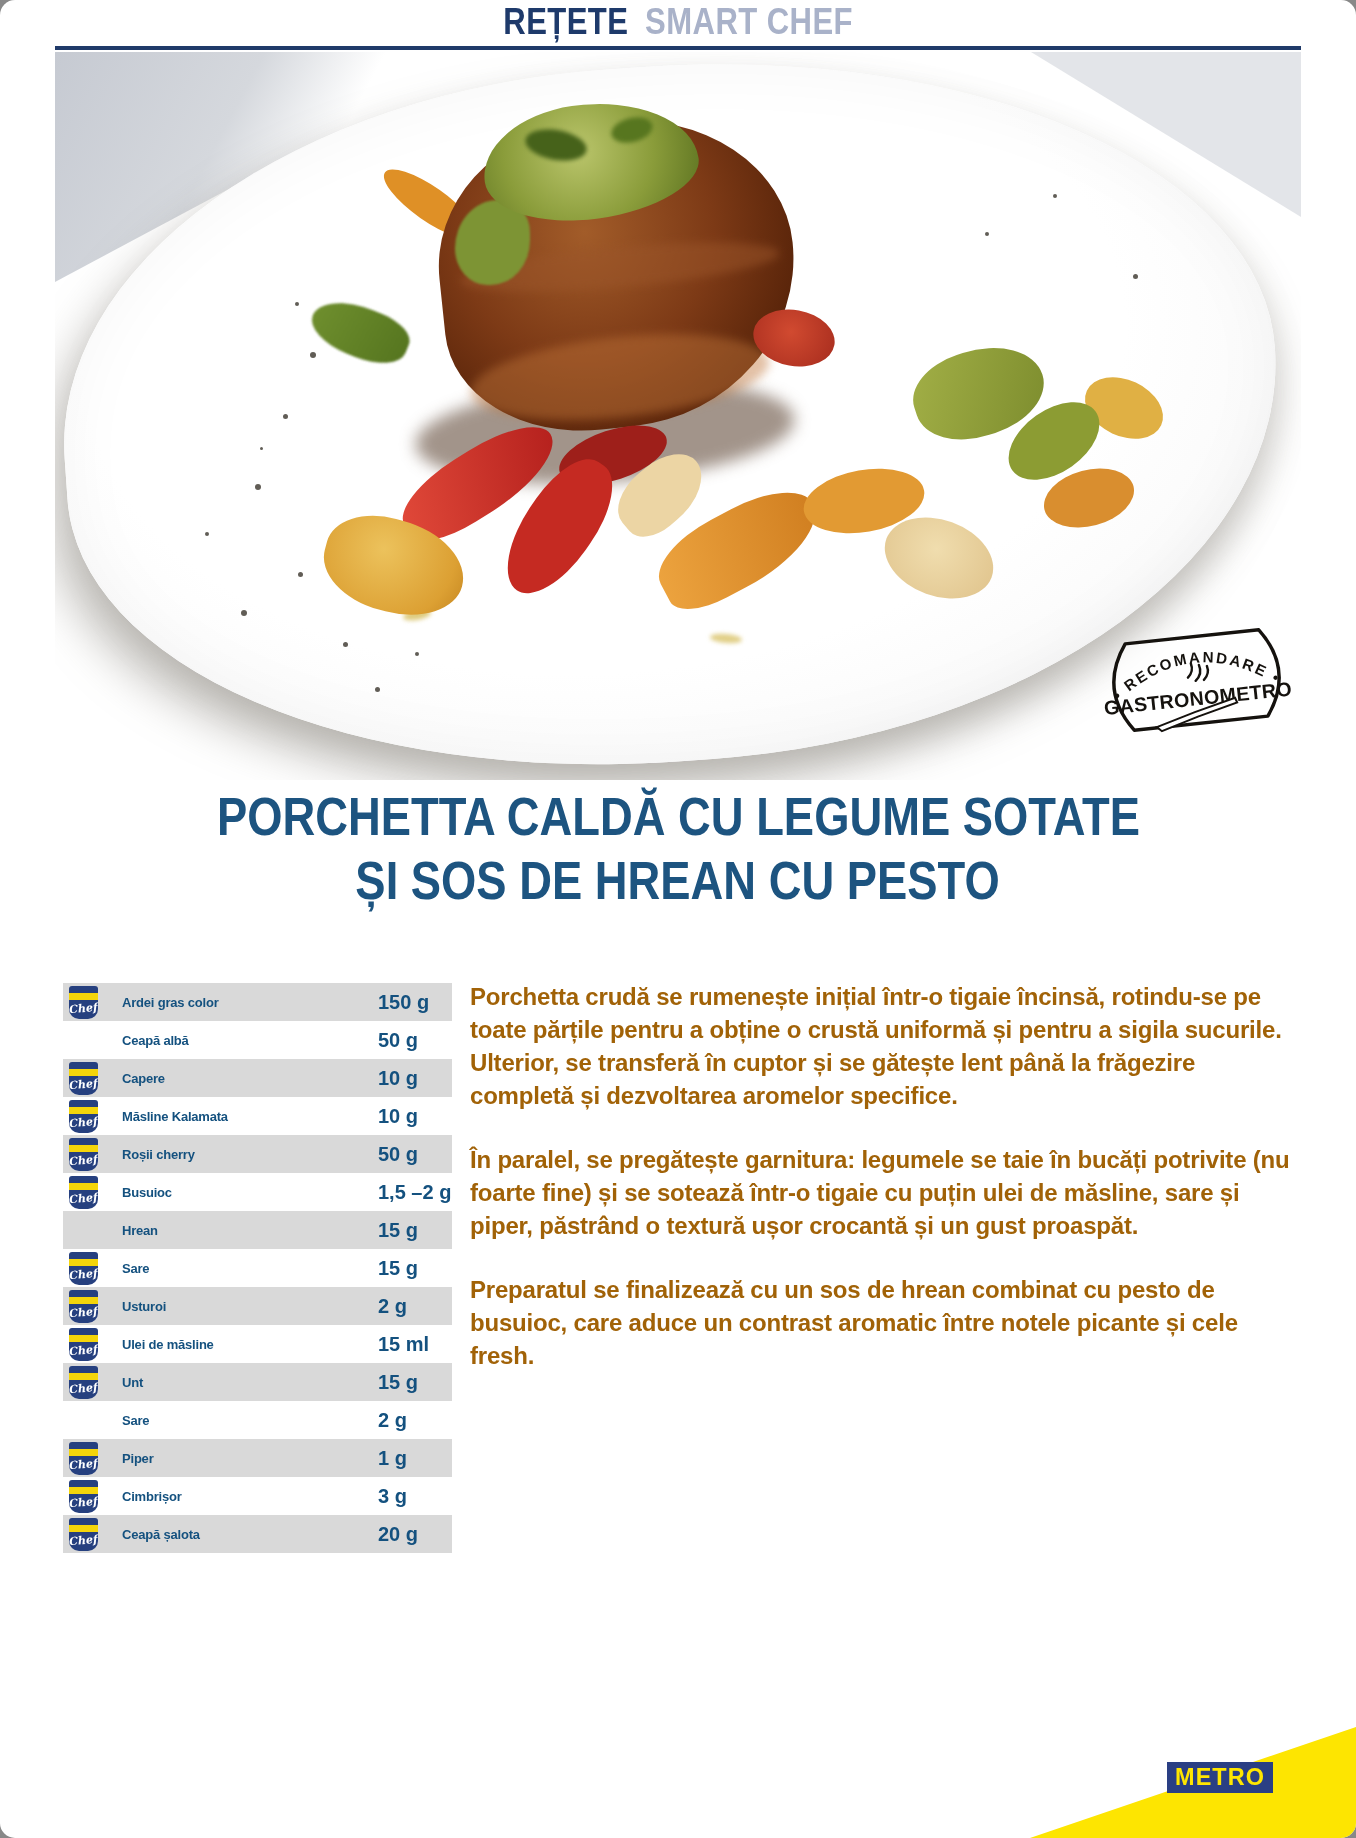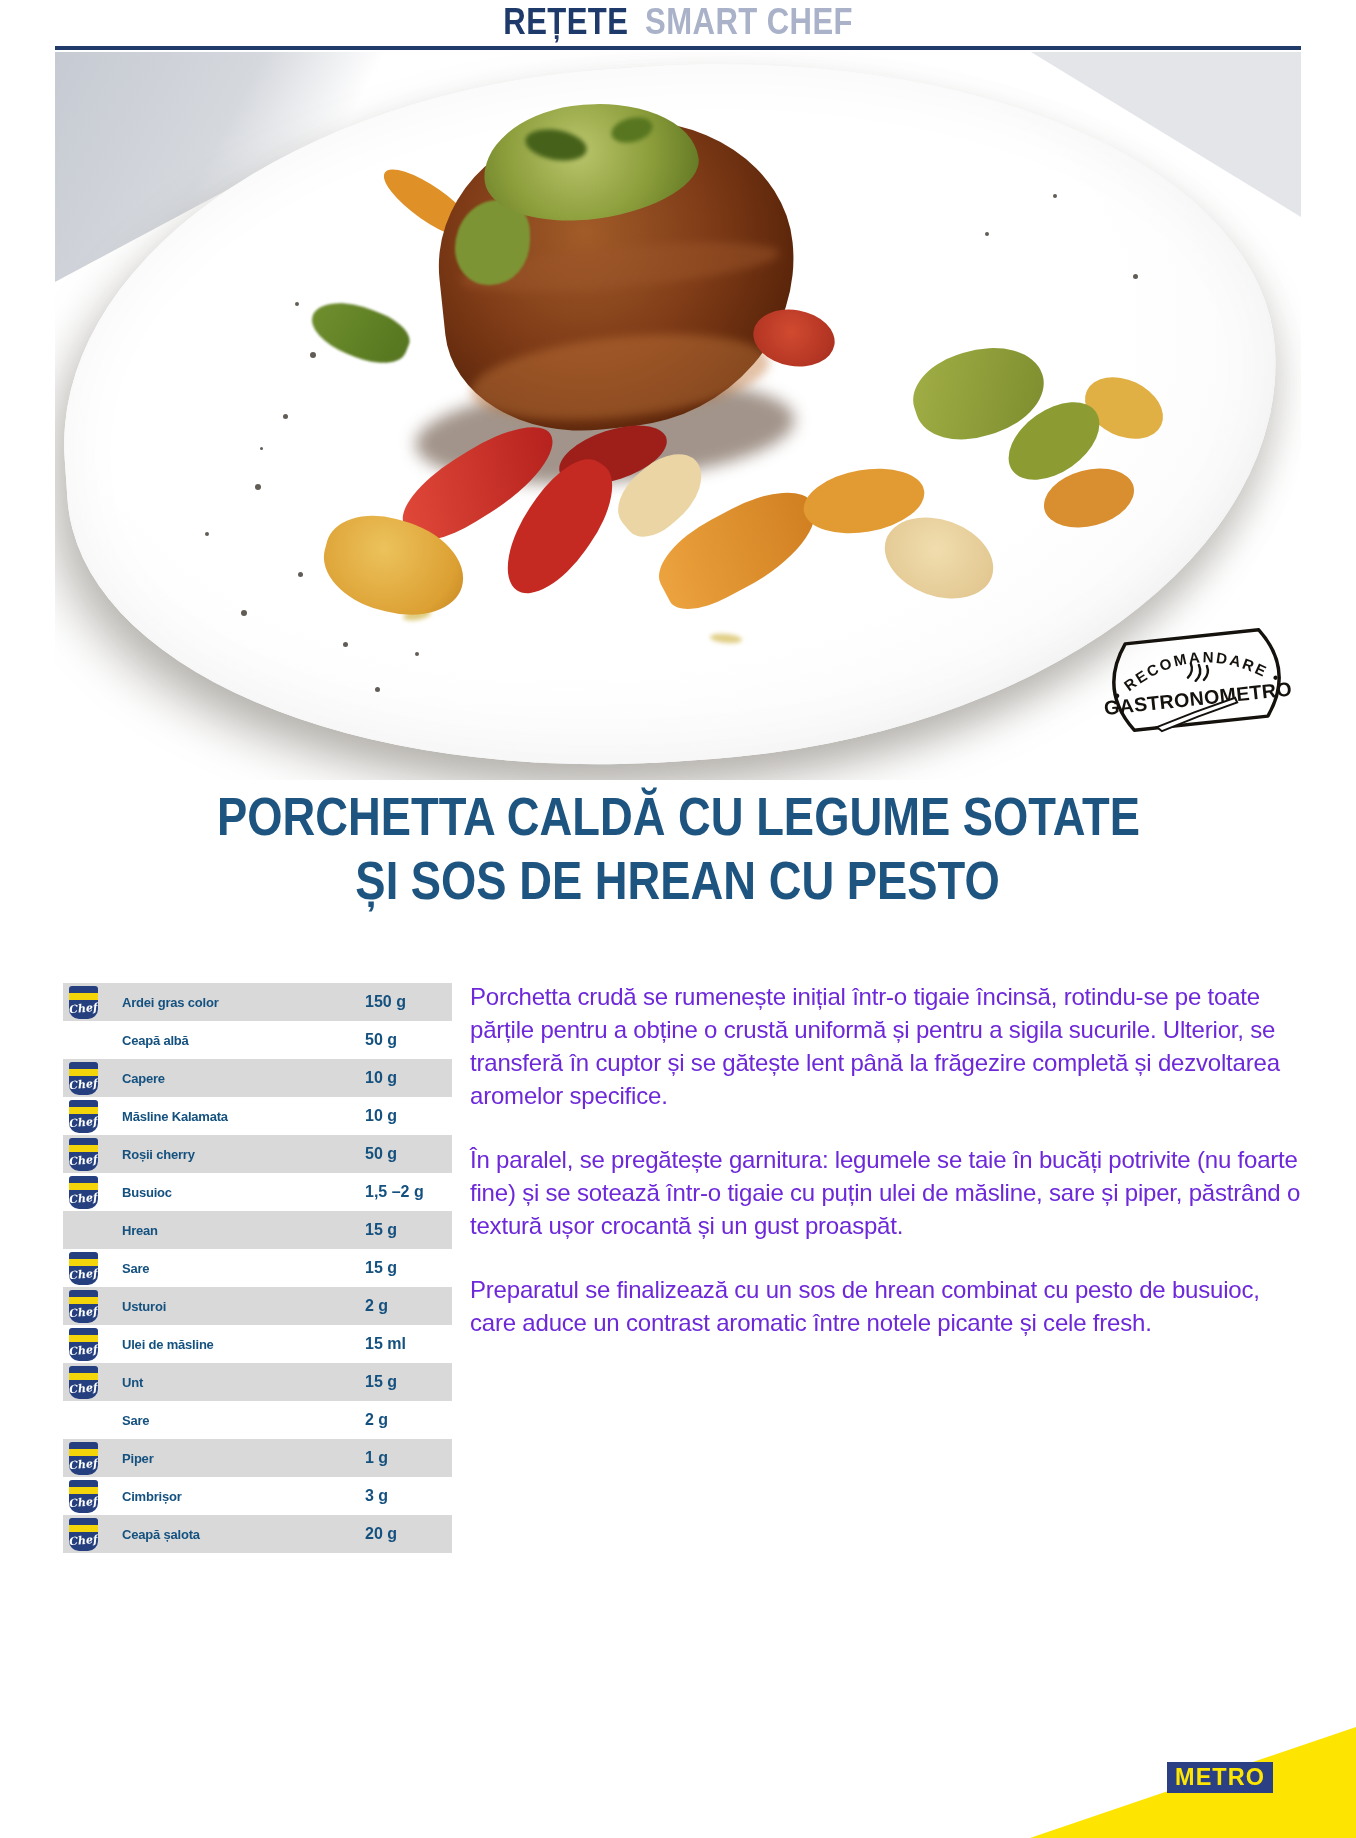--- a/index.html
+++ b/index.html
@@ -1,19 +1,20 @@
 <!DOCTYPE html>
 <html><head>
 <meta charset="utf-8">
 <style>
   html,body { margin:0; padding:0; background:#888; }
   .page {
     position:relative; width:1356px; height:1838px; margin:0 auto;
     background:#ffffff; overflow:hidden;
     font-family:"Liberation Sans", sans-serif;
+    border-radius:15px;
   }
   
   .header { position:absolute; top:1px; left:0; right:0; text-align:center;
     font-weight:bold; font-size:37px; letter-spacing:.5px; white-space:nowrap; }
   .condense { display:inline-block; transform:scaleX(.84); transform-origin:50% 50%; white-space:nowrap; }
   .hdr-primary { color:#1e3a6b; }
   .hdr-secondary { color:#a9b2c9; margin-left:9px; }
   .header-rule { position:absolute; left:55px; right:55px; top:46px; height:4px; background:#203a69; }
 
   
@@ -44,25 +45,25 @@
   .ingredients { position:absolute; left:63px; top:983px; width:389px; }
   .ing-row { position:relative; height:38px; display:flex; align-items:center; }
   .ing-row.odd { background:#d9d9d9; }
   .chef-icon, .chef-spacer { position:relative; width:29px; height:33px; margin-left:6px; flex:0 0 auto; }
   .chef-icon { background:#26407f; border-radius:3px 3px 10px 10px; overflow:hidden; }
   .chef-stripe { position:absolute; left:0; right:0; top:7px; height:7px; background:#f4d50a; }
   .chef-word { position:absolute; left:0; right:0; top:13px; bottom:0; color:#fff;
     font-size:11px; font-style:italic; font-weight:bold; text-align:center; line-height:19px;
     font-family:"DejaVu Serif", serif; transform:rotate(-5deg); }
   .ing-name { margin-left:24px; font-size:13px; font-weight:bold; color:#14517f; letter-spacing:-.2px; }
-  .ing-qty { position:absolute; left:302px; font-size:16px; font-weight:bold; color:#14517f; }
+  .ing-qty { position:absolute; left:315px; font-size:20px; font-weight:bold; color:#14517f; }
 
   
   .instructions { position:absolute; left:470px; top:980px; width:834px;
-    color:#6d28d9; font-size:24px; line-height:33px; letter-spacing:-.2px; }
+    color:#a16207; font-size:24px; line-height:33px; letter-spacing:-.2px;font-weight:bold; }
   .instructions p { margin:0 0 31px 0; }
 
   
   .page-number { position:absolute; top:1766px; left:0; right:0; text-align:center;
     color:#1d4f7a; font-size:25px; font-weight:bold; }
   .corner-accent { position:absolute; left:1030px; top:1727px; width:326px; height:111px;
     background:#fde501; clip-path:polygon(0 100%,100% 0,100% 100%); }
   .metro-logo { position:absolute; left:1167px; top:1762px; width:106px; height:31px;
     background:#2a3f84; display:flex; align-items:center; justify-content:center; }
   .metro-logo span { color:#ffe600; font-weight:bold; font-size:23px; letter-spacing:1px;

